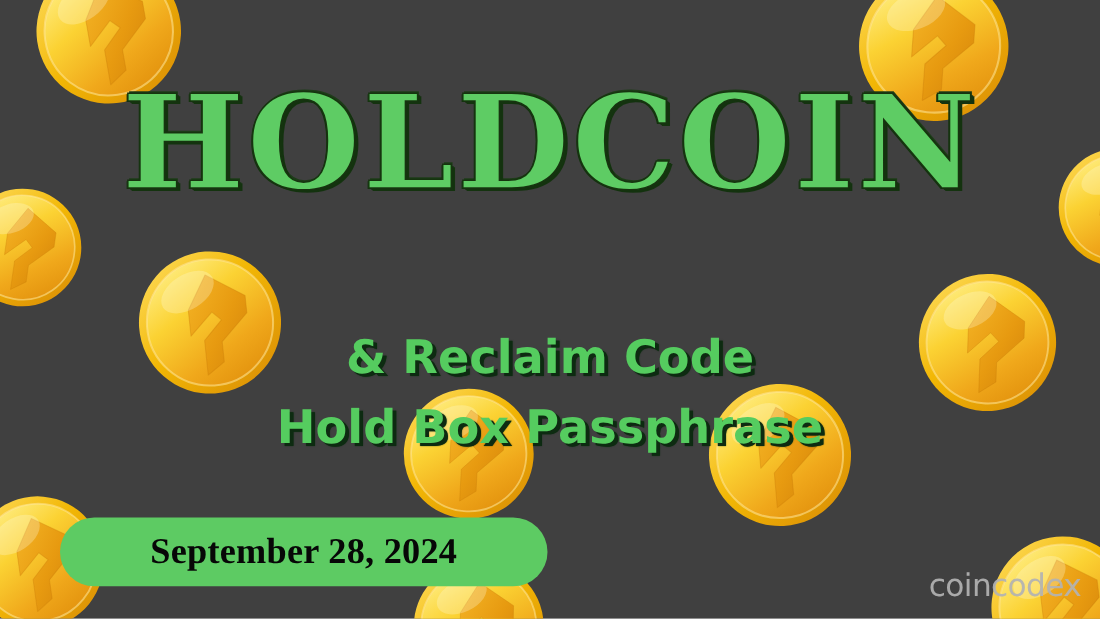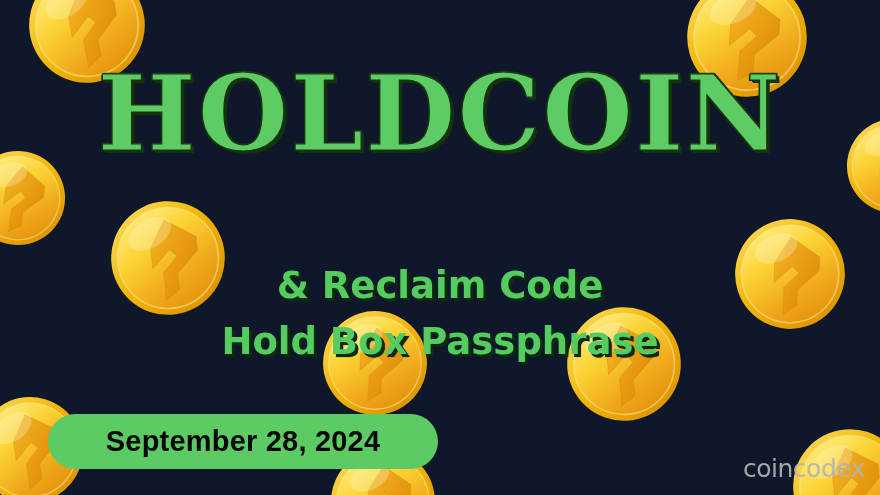--- a/index.html
+++ b/index.html
@@ -4,21 +4,21 @@
 <style>
   html, body {
     margin: 0;
     padding: 0;
     background: #ffffff;
   }
   #canvas {
     position: relative;
     width: 880px;
     height: 495px;
-    background: #0f172a;
+    background: #404040;
     overflow: hidden;
     font-family: "Liberation Sans", sans-serif;
   }
 
   
   .coin-layer {
     position: absolute;
     inset: 0;
     pointer-events: none;
   }
@@ -80,21 +80,21 @@
     width: 390px;
     height: 55px;
     background: #5DCB63;
     border-radius: 28px;
     display: flex;
     align-items: center;
     justify-content: center;
     z-index: 6;
   }
   .date-text {
-    font-family: Liberation Sans, sans-serif;
+    font-family: Liberation Serif, serif;
     font-weight: bold;
     font-size: 29px;
     color: #070707;
     letter-spacing: 0.2px;
     white-space: nowrap;
   }
 
   
   .watermark {
     position: absolute;

